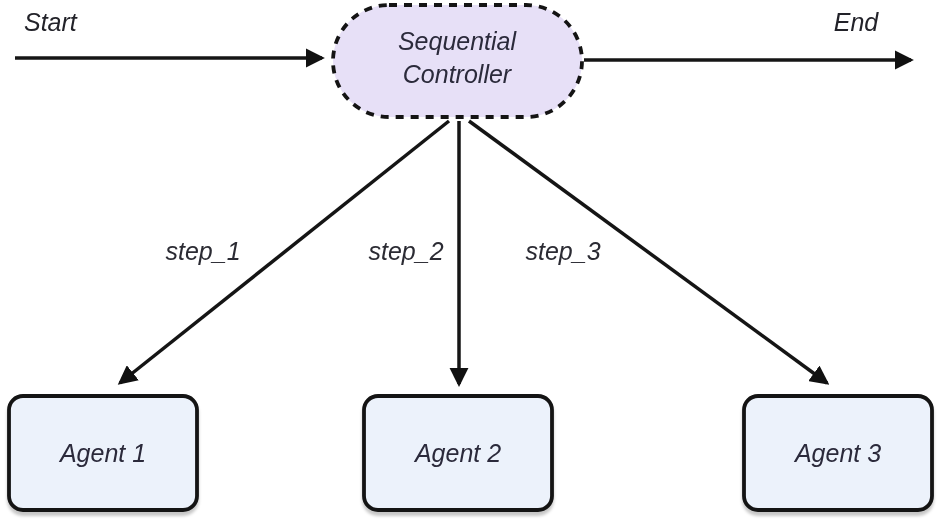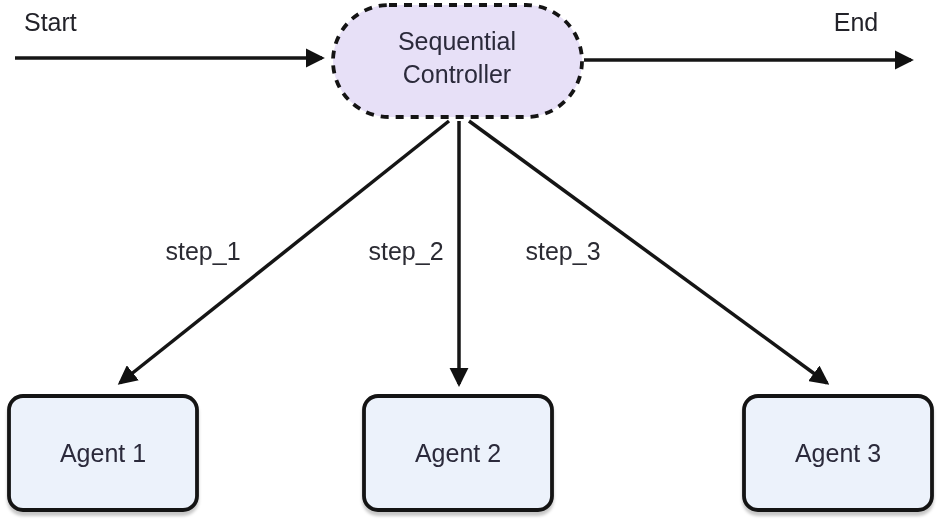--- a/index.html
+++ b/index.html
@@ -9,20 +9,21 @@
     width: 943px;
     height: 520px;
     overflow: hidden;
     font-family: "Liberation Sans", "DejaVu Sans", sans-serif;
   }
   .stage {
     position: relative;
     width: 943px;
     height: 520px;
     background: #ffffff;
+    font-style: italic;
   }
   svg { display: block; }
   .edge-line {
     stroke: #151515;
     stroke-width: 3.5;
     fill: none;
   }
   .node-shape {
     stroke: #141414;
     stroke-width: 3.8;

